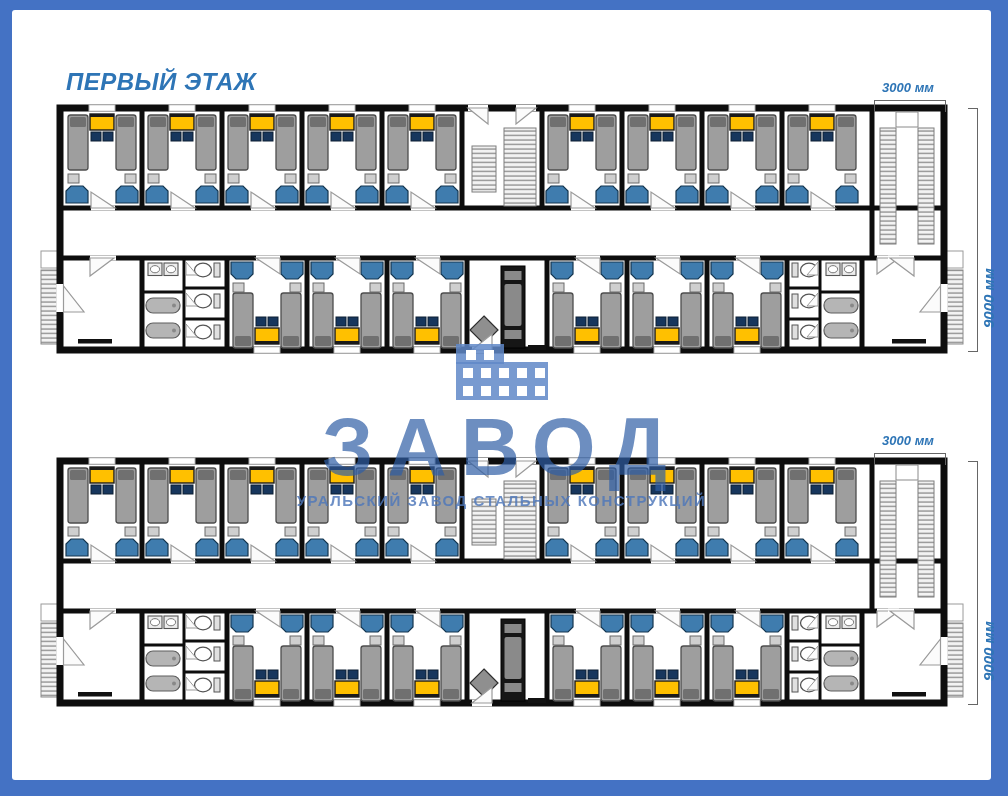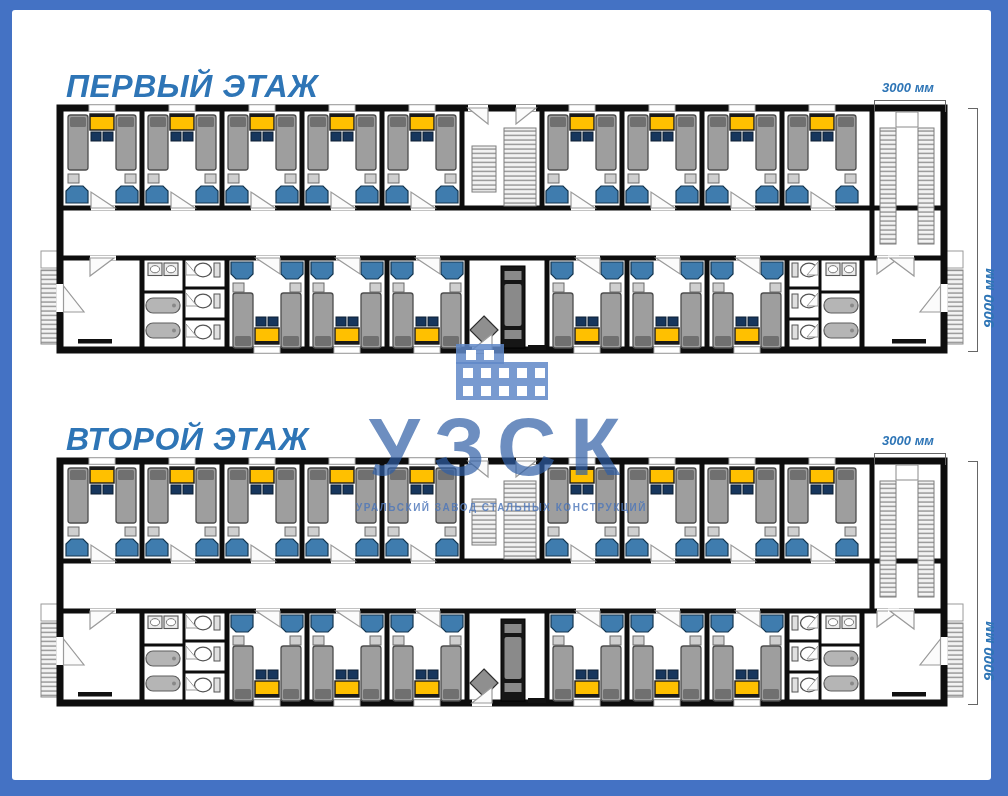--- a/index.html
+++ b/index.html
@@ -2,37 +2,37 @@
 <html><head>
 <meta charset="utf-8">
 <style>
   html,body{margin:0;padding:0;background:#666;}
   .canvas{position:relative;width:1008px;height:796px;background:#4472C4;
           font-family:"Liberation Sans",sans-serif;overflow:hidden;}
   .inner{position:absolute;left:12px;top:10px;right:17px;bottom:16px;background:#ffffff;border-radius:3px;}
   .floor{position:absolute;left:20px;width:976px;height:308px;}
   #floor1{top:48px;}
   #floor2{top:401px;}
-  .floor-title{position:absolute;left:34px;top:10px;font-size:32px;font-weight:bold;
+  .floor-title{position:absolute;left:34px;top:10px;font-size:24px;font-weight:bold;
                font-style:italic;color:#2E75B6;letter-spacing:.5px;white-space:nowrap;}
   svg.plan{position:absolute;left:0;top:44px;}
   .dimw-label{position:absolute;left:820px;top:22px;width:112px;text-align:center;
               font-size:13px;font-style:italic;font-weight:bold;color:#2E75B6;}
   .dimw-bracket{position:absolute;left:842px;top:42px;width:70px;height:11px;
                 border:1px solid #666;border-bottom:none;}
   .dimh-bracket{position:absolute;left:936px;top:50px;width:9px;height:242px;
                 border:1px solid #666;border-left:none;}
   .dimh-label{position:absolute;left:948px;top:150px;height:120px;font-size:15px;
               font-style:italic;font-weight:bold;color:#2E75B6;
               writing-mode:vertical-rl;transform:rotate(180deg);white-space:nowrap;}
   .watermark{position:absolute;left:0;top:332px;width:100%;text-align:center;pointer-events:none;}
   .wm-logo{font-size:82px;font-weight:bold;color:rgba(47,94,165,0.70);
            letter-spacing:14px;line-height:.95;margin-top:2px;}
-  .wm-sub{font-size:10px;font-weight:bold;color:rgba(77,118,185,0.82);
-          letter-spacing:1.5px;margin-top:16px;}
+  .wm-sub{font-size:15px;font-weight:bold;color:rgba(77,118,185,0.82);
+          letter-spacing:1.5px;margin-top:6px;}
 </style>
 </head>
 <body>
 
 <div class="canvas">
   <div class="inner">
 
     <div class="floor" id="floor1">
       <div class="floor-title">ПЕРВЫЙ ЭТАЖ</div>
       <svg class="plan" id="plan-0" width="945" height="256" viewBox="0 0 945 256">
@@ -537,21 +537,20 @@
             </g>
           </g>
         </svg>
       <div class="dimw-label">3000 мм</div>
       <div class="dimw-bracket"></div>
       <div class="dimh-bracket"></div>
       <div class="dimh-label">9000 мм</div>
     </div>
 
     <div class="floor" id="floor2">
-      <div class="floor-title">ВТОРОЙ ЭТАЖ</div>
       <svg class="plan" id="plan-1" width="945" height="256" viewBox="0 0 945 256">
           <defs>
             <pattern id="f1-hatch" width="4.5" height="4.5" patternUnits="userSpaceOnUse">
               <rect x="0" y="0" width="4.5" height="4.5" fill="#f3f3f3"></rect>
               <path d="M0 2 H4.5" stroke="#8a8a8a" stroke-width="1.3"></path>
             </pattern>
           </defs>
           <g>
             <g>
               <rect x="9" y="149" width="20" height="17" fill="#fff" stroke="#9a9a9a" stroke-width="1"></rect>
@@ -1063,18 +1062,18 @@
         <rect x="35" y="26" width="10" height="10" fill="#ffffff"></rect>
         <rect x="53" y="26" width="10" height="10" fill="#ffffff"></rect>
         <rect x="71" y="26" width="10" height="10" fill="#ffffff"></rect>
         <rect x="89" y="26" width="10" height="10" fill="#ffffff"></rect>
         <rect x="17" y="44" width="10" height="10" fill="#ffffff"></rect>
         <rect x="35" y="44" width="10" height="10" fill="#ffffff"></rect>
         <rect x="53" y="44" width="10" height="10" fill="#ffffff"></rect>
         <rect x="71" y="44" width="10" height="10" fill="#ffffff"></rect>
         <rect x="89" y="44" width="10" height="10" fill="#ffffff"></rect>
       </svg>
-      <div class="wm-logo">УЗСК</div>
+      <div class="wm-logo">ЗАВОД</div>
       <div class="wm-sub">УРАЛЬСКИЙ ЗАВОД СТАЛЬНЫХ КОНСТРУКЦИЙ</div>
     </div>
 
   </div>
 </div>
 
 </body></html>

